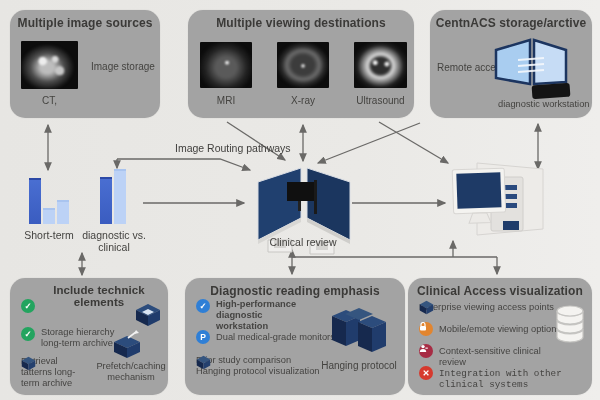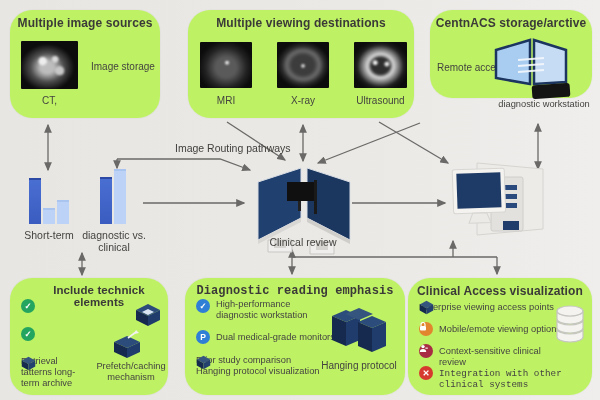--- a/index.html
+++ b/index.html
@@ -1,22 +1,22 @@
 <!DOCTYPE html>
 <html><head>
 <meta charset="utf-8">
 <style>
   html,body{margin:0;padding:0;}
   body{width:600px;height:400px;overflow:hidden;position:relative;
        font-family:"Liberation Sans",sans-serif;
        background:linear-gradient(90deg,#e7e6e3 0%,#eae9e6 60%,#efeeec 100%);}
-  .panel{position:absolute;background:#bef264;border-radius:22px;box-shadow:0 0 0 1px rgba(0,0,0,0.02);}
+  .panel{position:absolute;background:#a3a3a3;border-radius:15px;box-shadow:0 0 0 1px rgba(0,0,0,0.02);}
   .panel-title{position:absolute;left:0;right:0;top:6px;text-align:center;
                font-size:12px;font-weight:700;color:#3b3a38;letter-spacing:.1px;}
-  .lbl{position:absolute;color:#444340;font-size:10px;line-height:1.15;text-align:center;}
+  .lbl{position:absolute;color:#444340;font-size:10px;line-height:1.15;}
   .small{font-size:9.3px;}
   .center{text-align:center;}
   
   .scan{position:absolute;background:#0c0c0c;overflow:hidden;border-radius:1px;}
   .scan i{position:absolute;inset:0;display:block;filter:blur(1.2px);}
   .scan.ct i{background:
      radial-gradient(circle at 38% 42%,#ededed 0 9%,transparent 10%),
      radial-gradient(circle at 60% 38%,#d8d8d8 0 7%,transparent 8%),
      radial-gradient(circle at 68% 62%,#c7c7c7 0 9%,transparent 10%),
      radial-gradient(ellipse at 46% 55%,#bdbdbd 0 16%,#4e4e4e 38%,transparent 62%);}
@@ -64,21 +64,21 @@
 <div class="scan xray" style="left:277px;top:42px;width:52px;height:46px;">
     <i></i>
   </div>
 <div class="scan us" style="left:354px;top:42px;width:53px;height:46px;">
     <i></i>
   </div>
 <div class="lbl center" style="left:200px;top:95px;width:52px;">MRI</div>
 <div class="lbl center" style="left:277px;top:95px;width:52px;">X-ray</div>
 <div class="lbl center" style="left:354px;top:95px;width:53px;">Ultrasound</div>
 
-<div class="panel" style="left:430px;top:10px;width:162px;height:88px;">
+<div class="panel" style="left:430px;top:10px;width:162px;height:108px;">
   <div class="panel-title">CentnACS storage/arctive</div>
 </div>
 <div class="lbl" style="left:437px;top:62px;">Remote access</div>
 
 <svg style="left:488px;top:32px;" width="96" height="72" viewBox="0 0 96 72">
   <polygon points="8,18 42,8 42,52 8,46" fill="#a9cdf0" stroke="#1c3560" stroke-width="2.5"></polygon>
   <polygon points="46,8 78,18 78,50 46,52" fill="#c6dcf5" stroke="#1c3560" stroke-width="2.5"></polygon>
   <g stroke="#f5f8fc" stroke-width="2" opacity="0.9">
     <line x1="30" y1="28" x2="56" y2="26"></line>
       <line x1="30" y1="34" x2="56" y2="32"></line>
@@ -159,20 +159,21 @@
 </svg>
 
 <div class="panel" style="left:10px;top:278px;width:158px;height:117px;">
   <div class="panel-title" style="font-size:11.5px;margin-left:20px;">Include technick elements</div>
 </div>
 <div class="row" style="left:21px;top:299px;width:120px;">
   <span class="chip" style="background:#23a45f;">✓</span>
 </div>
 <div class="row" style="left:21px;top:327px;width:120px;">
   <span class="chip" style="background:#23a45f;">✓</span>
+  <span class="rowtxt" style="width:80px;">Storage hierarchy long-term archive</span>
 </div>
 <div class="row" style="left:21px;top:356px;width:100px;">
   <svg class="cube" width="15" height="15" viewBox="0 0 20 20">
     <polygon points="10,1 19,6 10,11 1,6" fill="#35557f"></polygon>
       <polygon points="1,6 10,11 10,19 1,14" fill="#16294e"></polygon>
       <polygon points="19,6 10,11 10,19 19,14" fill="#24406e"></polygon>
   </svg>
   <span class="rowtxt" style="width:66px;">Retrieval tatterns long-term archive</span>
 </div>
 <svg style="left:134px;top:300px;" width="28" height="28" viewBox="0 0 28 28">
@@ -183,26 +184,26 @@
 </svg>
 <svg style="left:112px;top:330px;" width="30" height="28" viewBox="0 0 30 28">
   <polygon points="15,6 28,12 15,18 2,12" fill="#2c4c7c"></polygon>
   <polygon points="2,12 15,18 15,28 2,22" fill="#16294e"></polygon>
   <polygon points="28,12 15,18 15,28 28,22" fill="#203c6c"></polygon>
   <line x1="16" y1="8" x2="24" y2="2" stroke="#f2f2f2" stroke-width="1.6"></line>
   <polygon points="24,0 27,3 22,4" fill="#f2f2f2"></polygon>
 </svg>
 <div class="lbl center small" style="left:95px;top:361px;width:72px;">Prefetch/caching mechanism</div>
 
-<div class="panel" style="left:185px;top:278px;width:220px;height:117px;font-family:Liberation Mono, monospace;">
+<div class="panel" style="left:185px;top:278px;width:220px;height:117px;">
   <div class="panel-title">Diagnostic reading emphasis</div>
 </div>
 <div class="row" style="left:196px;top:299px;width:130px;">
   <span class="chip" style="background:#2f7fd6;">✓</span>
-  <span class="rowtxt" style="width:100px;">High-performance diagnostic workstation</span>
+  <span class="rowtxt" style="width:100px;font-weight:bold;">High-performance diagnostic workstation</span>
 </div>
 <div class="row" style="left:196px;top:330px;width:150px;">
   <span class="chip" style="background:#2f7fd6;">P</span>
   <span class="rowtxt" style="width:130px;padding-top:2px;">Dual medical-grade monitors</span>
 </div>
 <div class="row" style="left:196px;top:355px;width:150px;">
   <svg class="cube" width="15" height="15" viewBox="0 0 20 20">
     <polygon points="10,1 19,6 10,11 1,6" fill="#35557f"></polygon>
       <polygon points="1,6 10,11 10,19 1,14" fill="#16294e"></polygon>
       <polygon points="19,6 10,11 10,19 19,14" fill="#24406e"></polygon>

